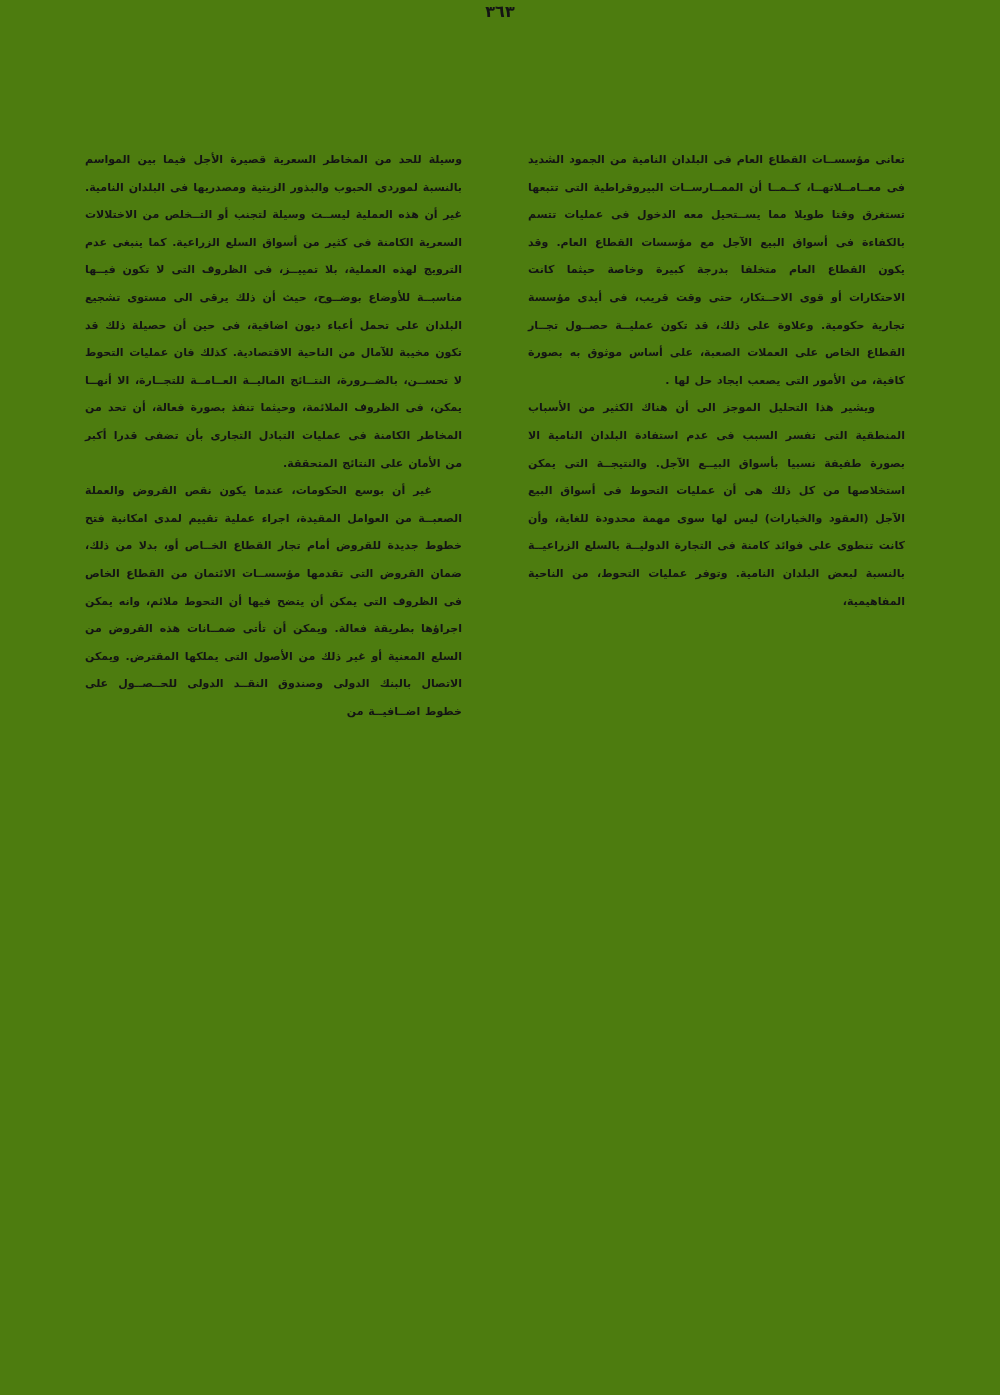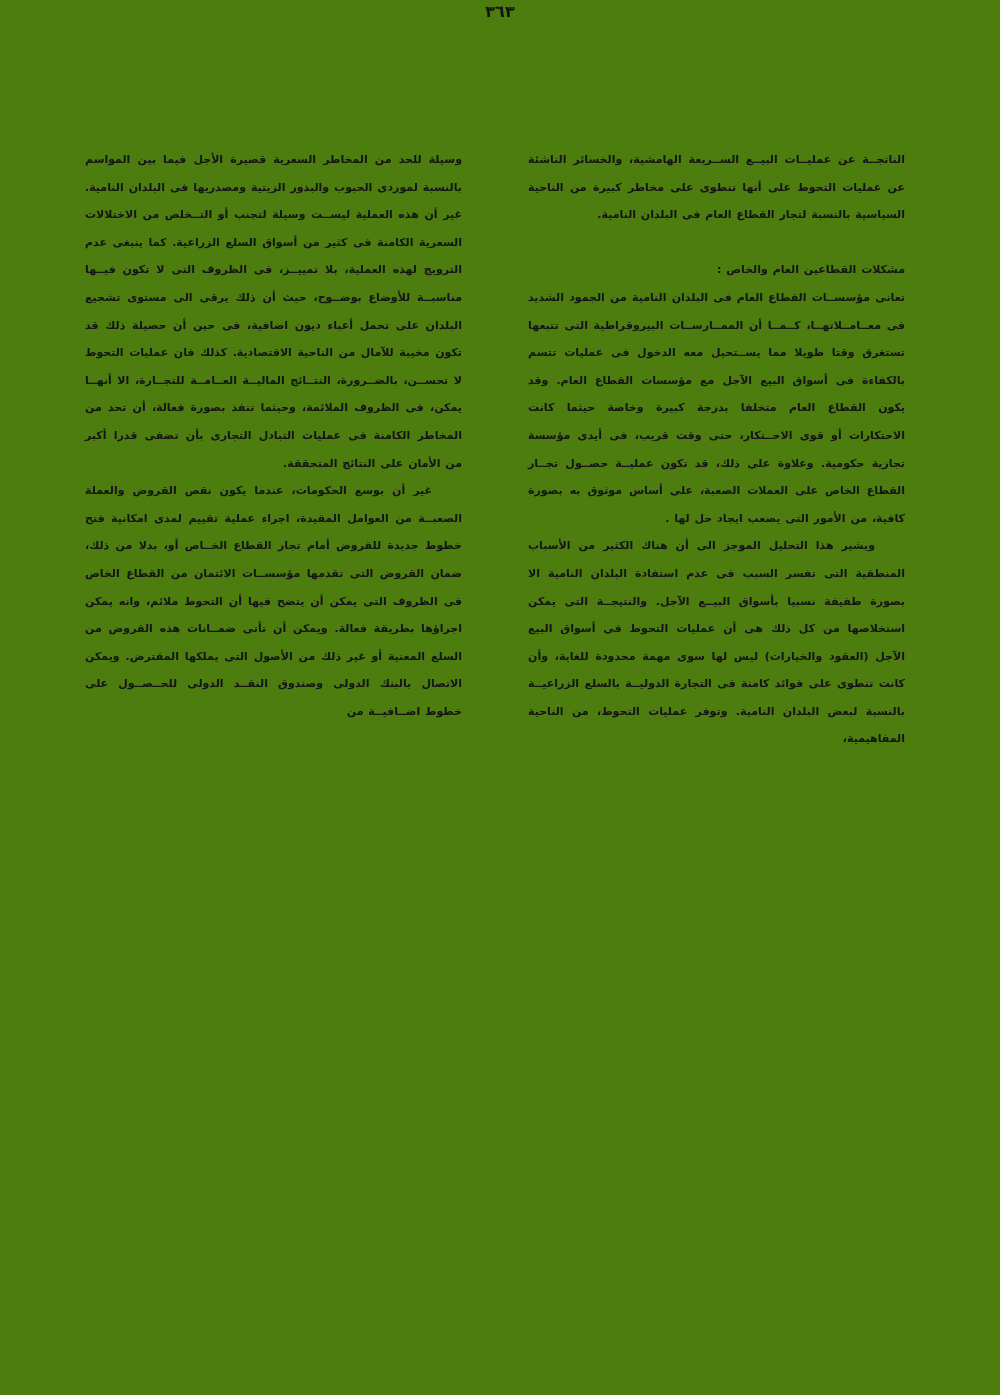--- a/index.html
+++ b/index.html
@@ -48,22 +48,20 @@
   .indent { text-indent: 30px; }
 </style>
 </head>
 <body>
 
 <div class="page">
 
   <div class="page-number">٣٦٣</div>
 
   <div class="col col-right">
-    <p>الناتجــة عن عمليــات البيــع الســريعة الهامشية، والخسائر الناشئة عن عمليات التحوط على أنها تنطوى على مخاطر كبيرة من الناحية السياسية بالنسبة لتجار القطاع العام فى البلدان النامية.</p>
-    <p class="heading">مشكلات القطاعين العام والخاص :</p>
     <p>تعانى مؤسســات القطاع العام فى البلدان النامية من الجمود الشديد فى معــامــلاتهــا، كــمــا أن الممــارســات البيروقراطية التى تتبعها تستغرق وقتا طويلا مما يســتحيل معه الدخول فى عمليات تتسم بالكفاءة فى أسواق البيع الآجل مع مؤسسات القطاع العام. وقد يكون القطاع العام متخلفا بدرجة كبيرة وخاصة حيثما كانت الاحتكارات أو قوى الاحــتكار، حتى وقت قريب، فى أيدى مؤسسة تجارية حكومية. وعلاوة على ذلك، قد تكون عمليــة حصــول تجــار القطاع الخاص على العملات الصعبة، على أساس موثوق به بصورة كافية، من الأمور التى يصعب ايجاد حل لها .</p>
     <p class="indent">ويشير هذا التحليل الموجز الى أن هناك الكثير من الأسباب المنطقية التى تفسر السبب فى عدم استفادة البلدان النامية الا بصورة طفيفة نسبيا بأسواق البيــع الآجل. والنتيجــة التى يمكن استخلاصها من كل ذلك هى أن عمليات التحوط فى أسواق البيع الآجل (العقود والخيارات) ليس لها سوى مهمة محدودة للغاية، وأن كانت تنطوى على فوائد كامنة فى التجارة الدوليــة بالسلع الزراعيــة بالنسبة لبعض البلدان النامية. وتوفر عمليات التحوط، من الناحية المفاهيمية،</p>
   </div>
 
   <div class="col col-left">
     <p>وسيلة للحد من المخاطر السعرية قصيرة الأجل فيما بين المواسم بالنسبة لموردى الحبوب والبذور الزيتية ومصدريها فى البلدان النامية. غير أن هذه العملية ليســت وسيلة لتجنب أو التــخلص من الاختلالات السعرية الكامنة فى كثير من أسواق السلع الزراعية. كما ينبغى عدم الترويج لهذه العملية، بلا تمييــز، فى الظروف التى لا تكون فيــها مناسبــة للأوضاع بوضــوح، حيث أن ذلك يرقى الى مستوى تشجيع البلدان على تحمل أعباء ديون اضافية، فى حين أن حصيلة ذلك قد تكون مخيبة للآمال من الناحية الاقتصادية. كذلك فان عمليات التحوط لا تحســن، بالضــرورة، النتــائج الماليــة العــامــة للتجــارة، الا أنهــا يمكن، فى الظروف الملائمة، وحيثما تنفذ بصورة فعالة، أن تحد من المخاطر الكامنة فى عمليات التبادل التجارى بأن تضفى قدرا أكبر من الأمان على النتائج المتحققة.</p>
     <p class="indent">غير أن بوسع الحكومات، عندما يكون نقص القروض والعملة الصعبــة من العوامل المقيدة، اجراء عملية تقييم لمدى امكانية فتح خطوط جديدة للقروض أمام تجار القطاع الخــاص أو، بدلا من ذلك، ضمان القروض التى تقدمها مؤسســات الائتمان من القطاع الخاص فى الظروف التى يمكن أن يتضح فيها أن التحوط ملائم، وانه يمكن اجراؤها بطريقة فعالة. ويمكن أن تأتى ضمــانات هذه القروض من السلع المعنية أو غير ذلك من الأصول التى يملكها المقترض. ويمكن الاتصال بالبنك الدولى وصندوق النقــد الدولى للحــصــول على خطوط اضــافيــة من</p>
   </div>
 
 </div>

